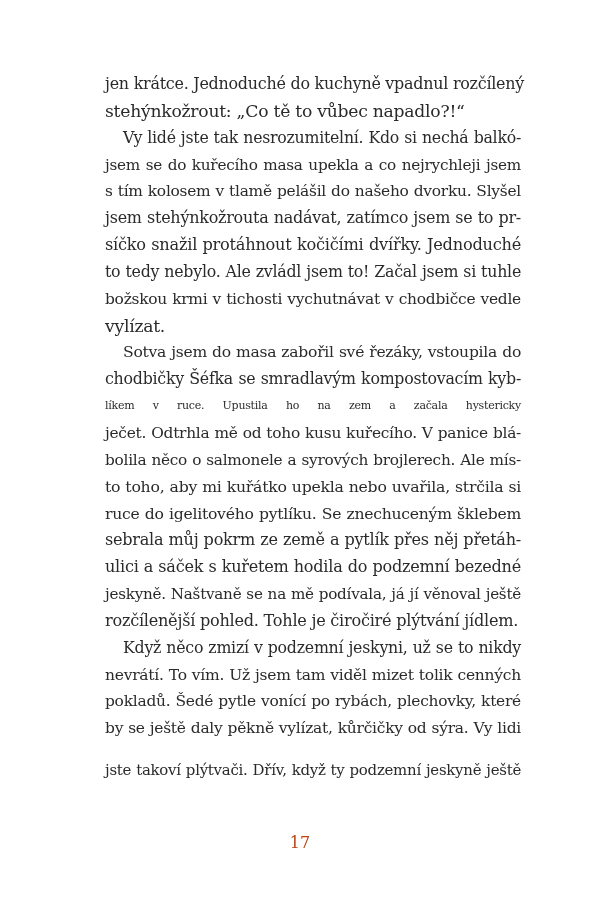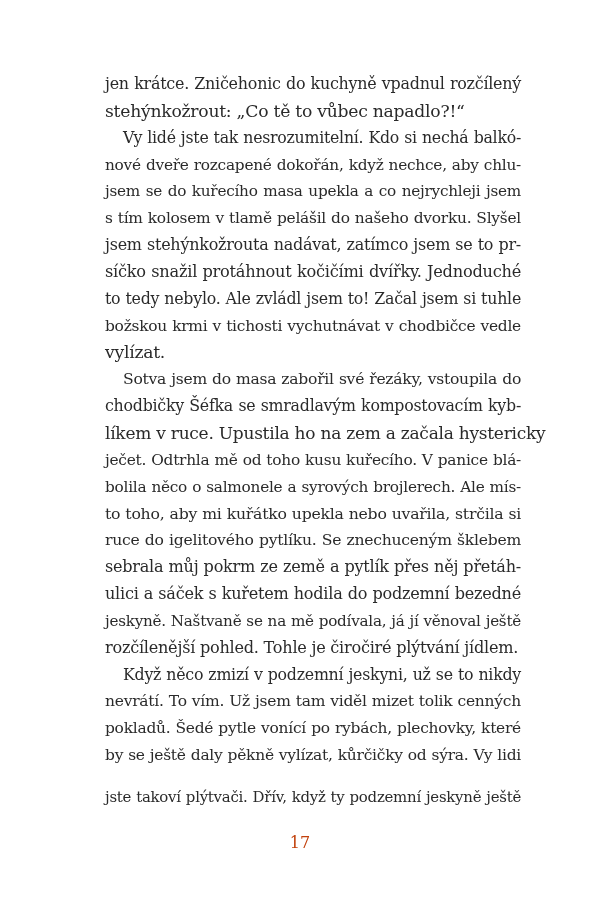--- a/index.html
+++ b/index.html
@@ -19,40 +19,39 @@
       font-family: "DejaVu Serif", "Liberation Serif", serif; font-size: 16px; color: #c2410c;
     }
   </style>
 </head>
 <body>
 
 <div class="page">
   <div class="text-block">
 
     <div>
-      <span class="line" style="font-size: 15.9327px;">jen krátce. Zničehonic do kuchyně vpadnul rozčílený</span>
+      <span class="line" style="font-size: 15.9327px;">jen krátce. Jednoduché do kuchyně vpadnul rozčílený</span>
       <span class="line last">stehýnkožrout: „Co tě to vůbec napadlo?!“</span>
     </div>
 
     <div>
       <span class="line indent" style="font-size: 15.7574px;">Vy lidé jste tak nesrozumitelní. Kdo si nechá balkó-</span>
-      <span class="line" style="font-size: 15.3353px;">nové dveře rozcapené dokořán, když nechce, aby chlu-</span>
       <span class="line" style="font-size: 15.2568px;">jsem se do kuřecího masa upekla a co nejrychleji jsem</span>
       <span class="line" style="font-size: 15.4288px;">s tím kolosem v tlamě pelášil do našeho dvorku. Slyšel</span>
       <span class="line" style="font-size: 15.9903px;">jsem stehýnkožrouta nadávat, zatímco jsem se to pr-</span>
       <span class="line" style="font-size: 16.1949px;">síčko snažil protáhnout kočičími dvířky. Jednoduché</span>
       <span class="line" style="font-size: 15.822px;">to tedy nebylo. Ale zvládl jsem to! Začal jsem si tuhle</span>
       <span class="line" style="font-size: 15.4309px;">božskou krmi v tichosti vychutnávat v chodbičce vedle</span>
       <span class="line last">vylízat.</span>
     </div>
 
     <div>
       <span class="line indent" style="font-size: 15.5677px;">Sotva jsem do masa zabořil své řezáky, vstoupila do</span>
       <span class="line" style="font-size: 15.8061px;">chodbičky Šéfka se smradlavým kompostovacím kyb-</span>
-      <span class="line" style="font-size: 17px;">líkem v ruce. Upustila ho na zem a začala hystericky</span>
+      <span class="line" style="font-size: 11px;">líkem v ruce. Upustila ho na zem a začala hystericky</span>
       <span class="line" style="font-size: 15.397px;">ječet. Odtrhla mě od toho kusu kuřecího. V panice blá-</span>
       <span class="line" style="font-size: 15.3168px;">bolila něco o salmonele a syrových brojlerech. Ale mís-</span>
       <span class="line" style="font-size: 15.7075px;">to toho, aby mi kuřátko upekla nebo uvařila, strčila si</span>
       <span class="line" style="font-size: 15.6294px;">ruce do igelitového pytlíku. Se znechuceným šklebem</span>
       <span class="line" style="font-size: 16.1073px;">sebrala můj pokrm ze země a pytlík přes něj přetáh-</span>
       <span class="line" style="font-size: 16.1039px;">ulici a sáček s kuřetem hodila do podzemní bezedné</span>
       <span class="line" style="font-size: 15.1835px;">jeskyně. Naštvaně se na mě podívala, já jí věnoval ještě</span>
       <span class="line last" style="font-size: 16.1181px;">rozčílenější pohled. Tohle je čiročiré plýtvání jídlem.</span>
     </div>
 

